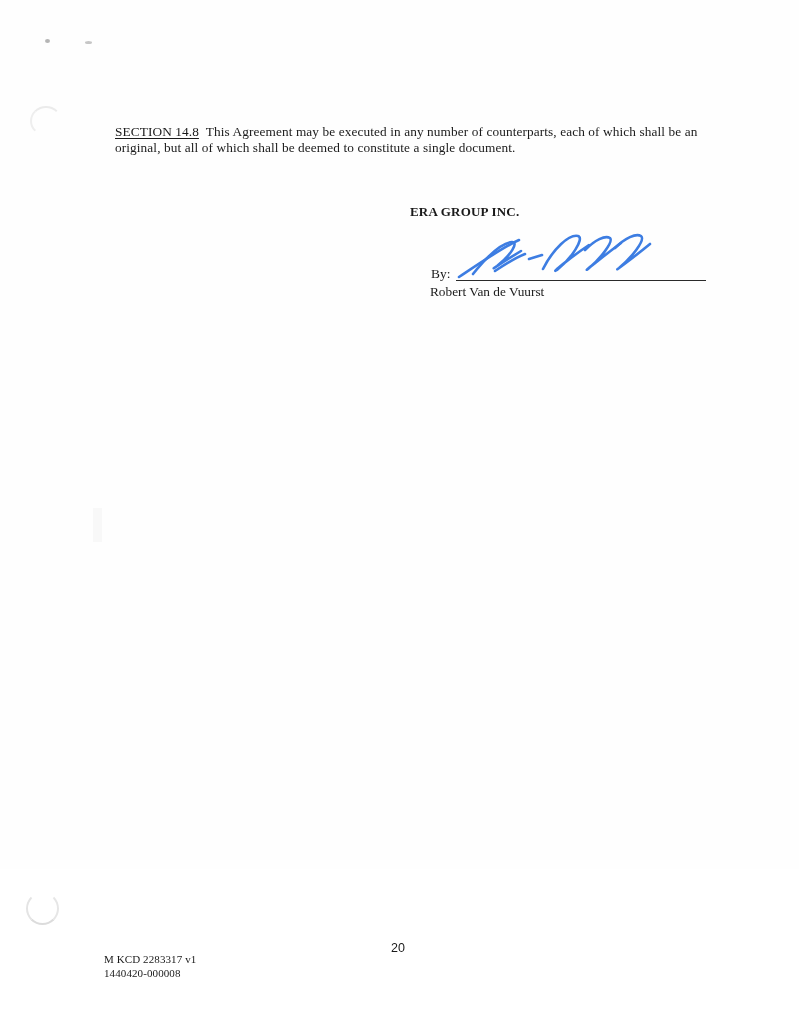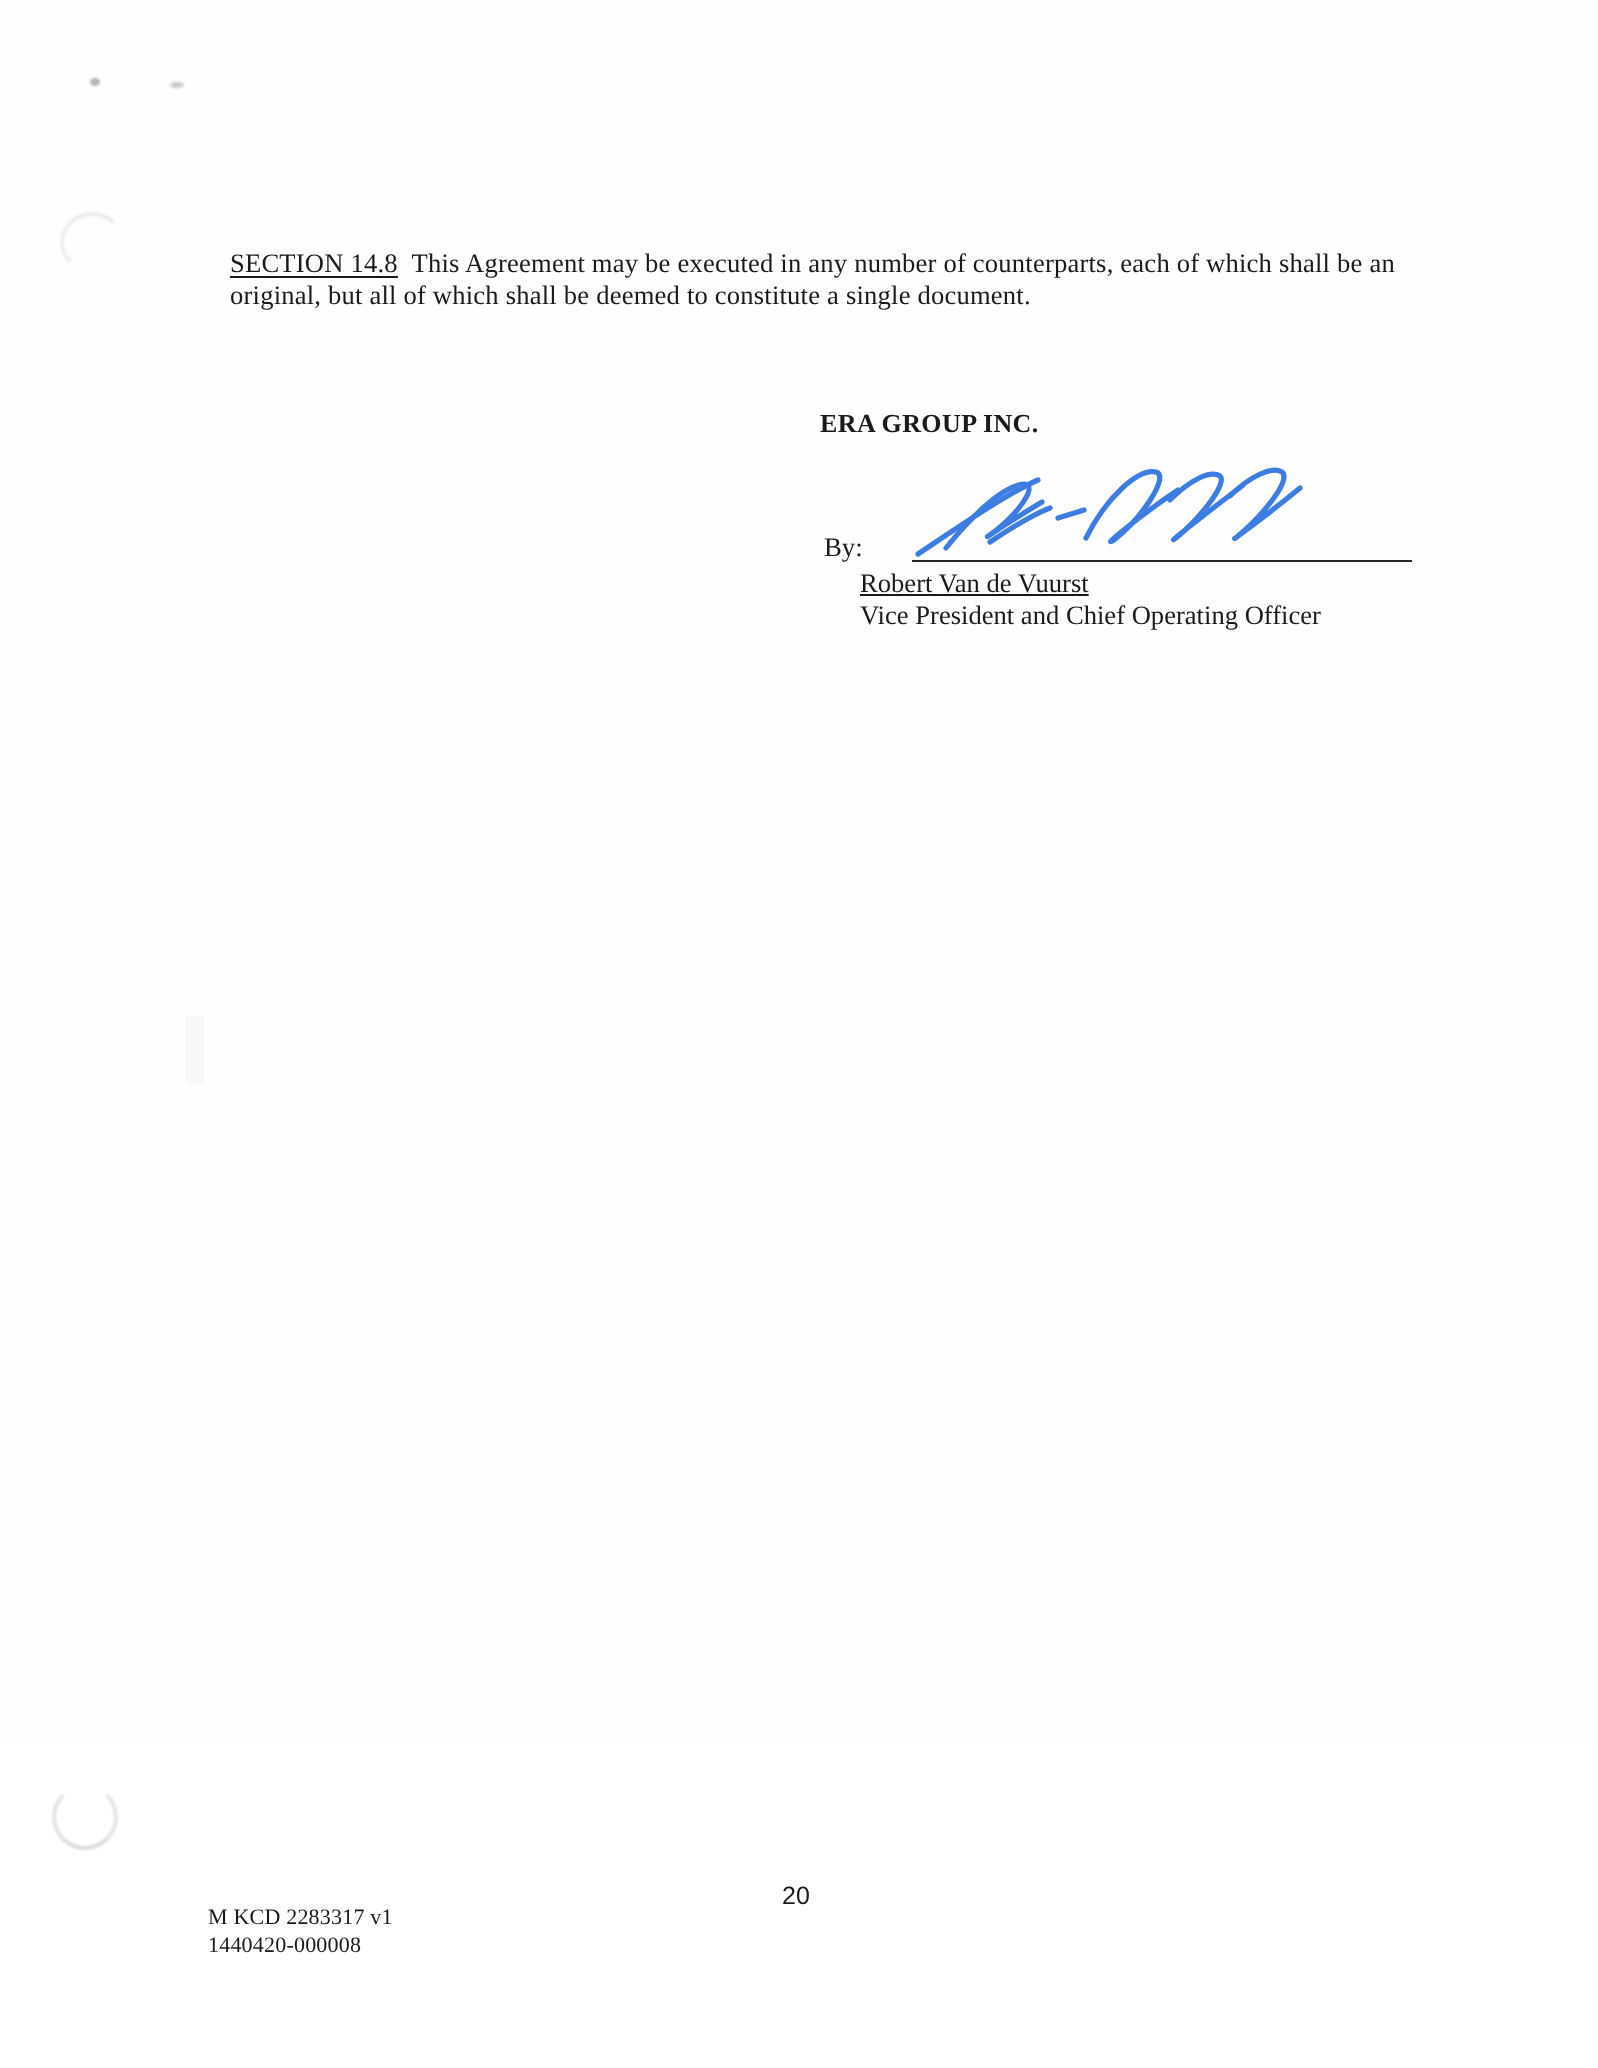--- a/index.html
+++ b/index.html
@@ -81,34 +81,33 @@
     font-weight: bold;
     letter-spacing: 0.2px;
   }
   .signature-svg {
     position: absolute;
     left: 455px; top: 227px;
     width: 200px; height: 54px;
   }
   .by-label {
     position: absolute;
-    left: 412px; top: 266px;
+    left: 431px; top: 266px;
     font-size: 13.4px;
   }
   .sig-line {
     position: absolute;
     left: 456px; top: 280px;
     width: 250px; height: 0;
     border-top: 1.4px solid #2a2a2a;
   }
   .signer-name {
     position: absolute;
     left: 430px; top: 284px;
     font-size: 13.3px;
-    text-decoration: underline;
   }
   .signer-title {
     position: absolute;
     left: 430px; top: 300px;
     font-size: 13.3px;
   }
 
   
   .page-number {
     position: absolute;
@@ -149,21 +148,20 @@
       <path d="M88,42 C98,22 114,7 123,9 C130,11 116,32 102,43 C94,48 116,30 134,18"></path>
       <path d="M130,23 C140,13 150,8 155,11 C159,15 144,33 133,42 C126,47 150,28 166,16"></path>
       <path d="M160,21 C170,11 181,6 186,9 C191,13 176,31 164,41 C156,47 178,31 195,17"></path>
     </g>
   </svg>
 
   <div class="by-label">By:</div>
   <div class="sig-line"></div>
 
   <div class="signer-name">Robert Van de Vuurst</div>
-  <div class="signer-title">Vice President and Chief Operating Officer</div>
 
   <div class="page-number">20</div>
   <div class="doc-footer">
     <div>M KCD 2283317 v1</div>
     <div>1440420-000008</div>
   </div>
 
 </div>
 
 </body></html>

